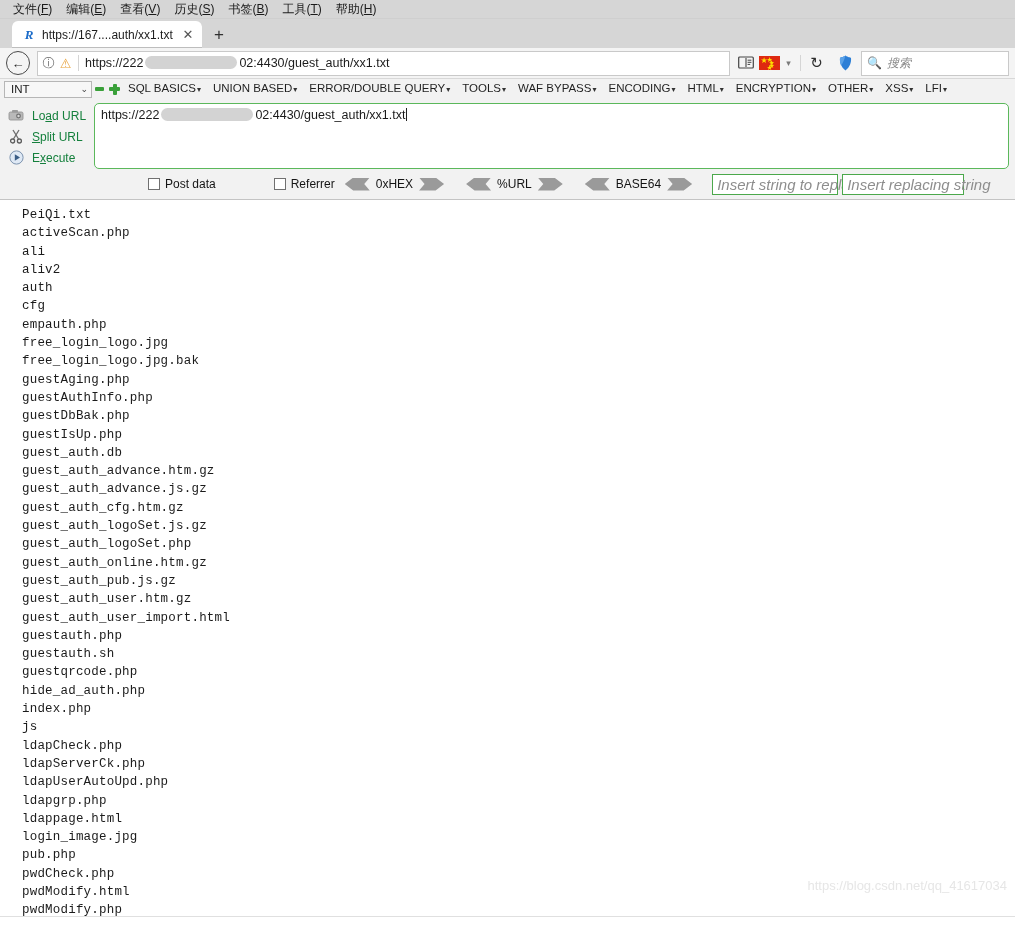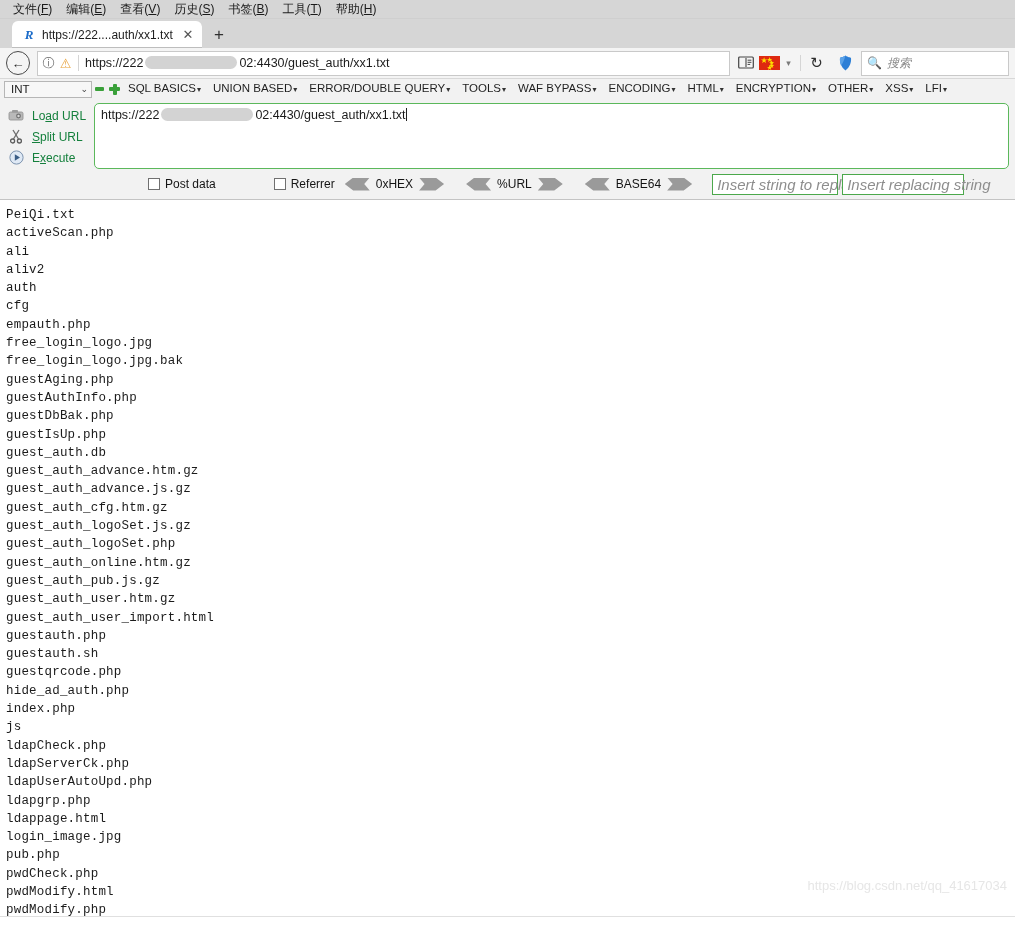--- a/index.html
+++ b/index.html
@@ -321,21 +321,21 @@
   }
   .vdiv {
     width: 0; height: 19px;
     border-left: 1px dashed #9a9a9a;
     margin: 0 6px;
     flex: none;
   }
 
   
   #content {
-    padding: 6px 0 0 6px;
+    padding: 6px 0 0 22px;
     height: 717px;
     overflow: hidden;
     position: relative;
     background: #fff;
   }
   #filelist {
     font-family: "Liberation Mono", monospace;
     font-size: 12.5px;
     line-height: 18.3px;
     color: #1b1b1b;
@@ -367,21 +367,21 @@
     <div class="menu-item"><span>查看(</span><span class="mn">V</span><span>)</span></div>
     <div class="menu-item"><span>历史(</span><span class="mn">S</span><span>)</span></div>
     <div class="menu-item"><span>书签(</span><span class="mn">B</span><span>)</span></div>
     <div class="menu-item"><span>工具(</span><span class="mn">T</span><span>)</span></div>
     <div class="menu-item"><span>帮助(</span><span class="mn">H</span><span>)</span></div>
   </div>
 
 <div id="tabstrip">
   <div id="tab">
     <span class="favicon">R</span>
-    <span class="tab-title">https://222....auth/xx1.txt</span>
+    <span class="tab-title">https://167....auth/xx1.txt</span>
     <span class="tab-close">✕</span>
   </div>
   <div id="newtab">+</div>
 </div>
 
 <div id="navbar">
   <div id="backbtn">←</div>
 
   <div id="urlbox">
     <span class="ident-ico">ⓘ</span>

